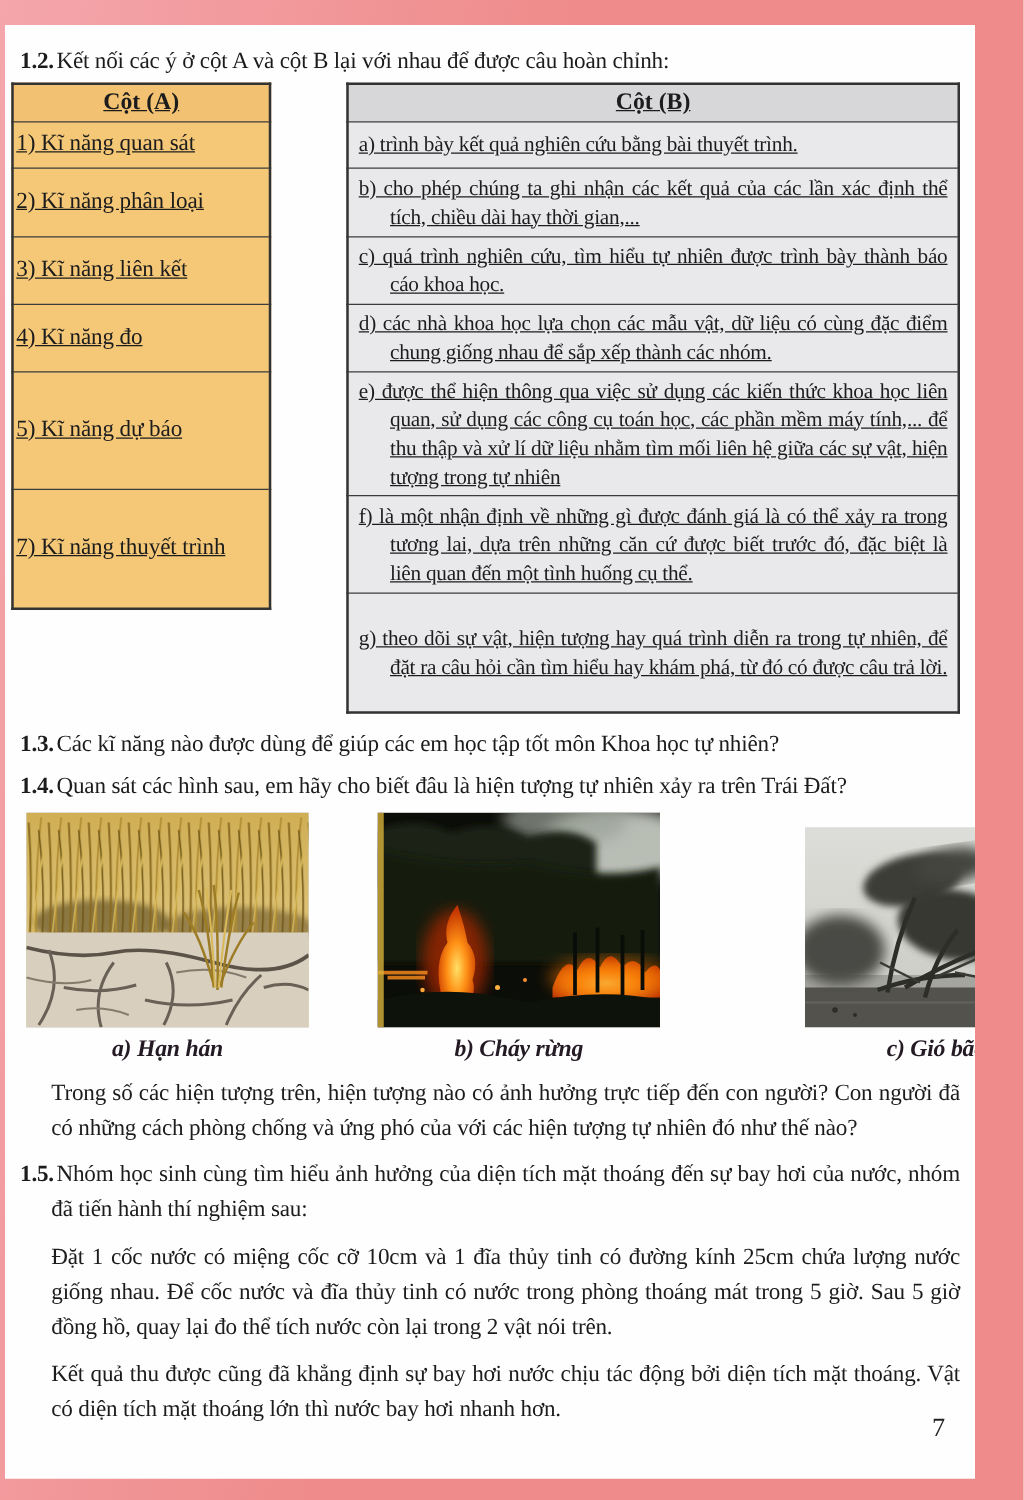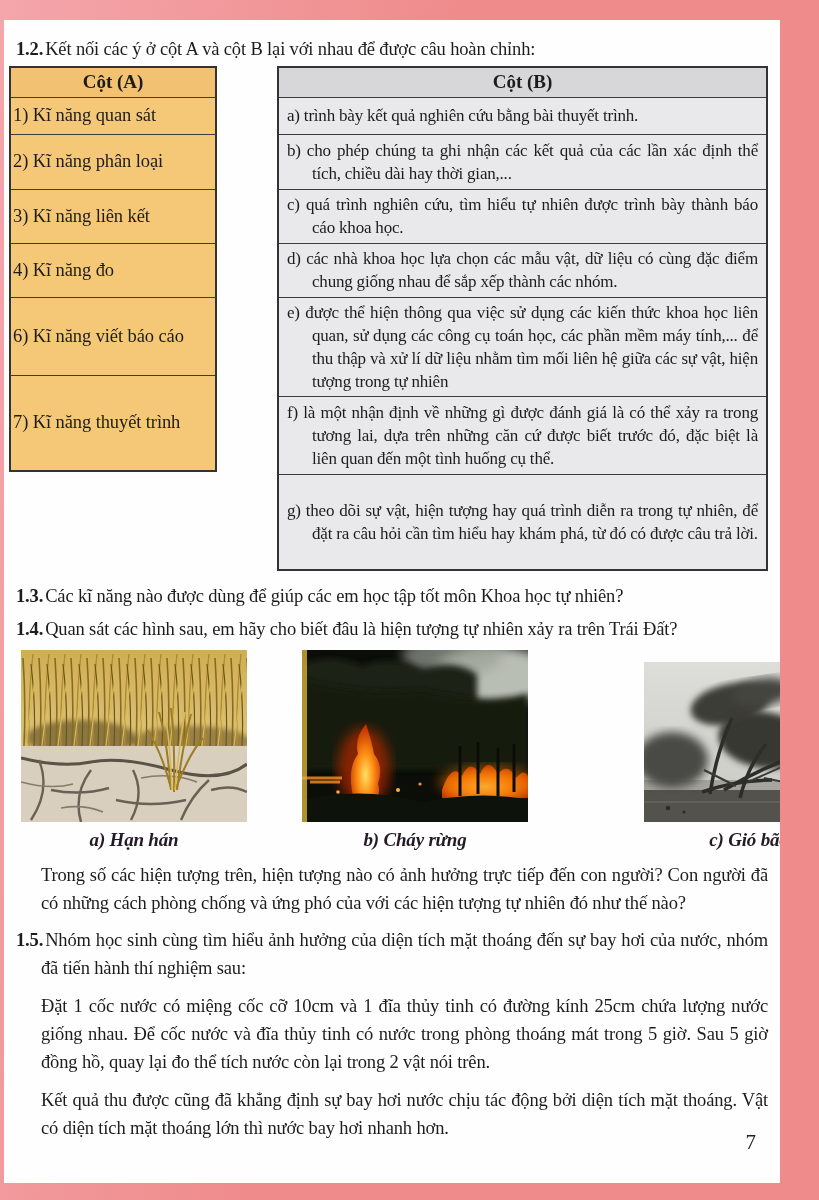--- a/index.html
+++ b/index.html
@@ -52,21 +52,21 @@
     width: 208px;
     background: var(--col-a, #f5c878);
     border: 2px solid var(--border-dark, #333);
   }
   .tB {
     width: 491px;
     margin-left: 60px;
     background: var(--col-b-cell, #e9e9ec);
     border: 2px solid var(--border-dark, #333);
   }
-  th, td { border: 1px solid #3c3c3c; }
+  th, td { border: 1px solid #3c3c3c; text-decoration: underline; }
   th {
     height: 30px;
     font-size: 19px;
     font-weight: bold;
     text-align: center;
     vertical-align: middle;
   }
   .tA th { background: var(--col-a-header, #f2c171); }
   .tB th { background: var(--col-b-header, #d7d7da); }
   .tA td {
@@ -143,22 +143,22 @@
             </tr>
         <tr class="r2">
               <td>2) Kĩ năng phân loại</td>
             </tr>
         <tr class="r3">
               <td>3) Kĩ năng liên kết</td>
             </tr>
         <tr class="r4">
               <td>4) Kĩ năng đo</td>
             </tr>
-        <tr class="r6">
-              <td>6) Kĩ năng viết báo cáo</td>
+        <tr class="r5">
+              <td>5) Kĩ năng dự báo</td>
             </tr>
         <tr class="r7">
               <td>7) Kĩ năng thuyết trình</td>
             </tr>
       </tbody>
         </table>
       <table class="tB">
         <tbody>
             <tr class="hr">
               <th>Cột (B)</th>

